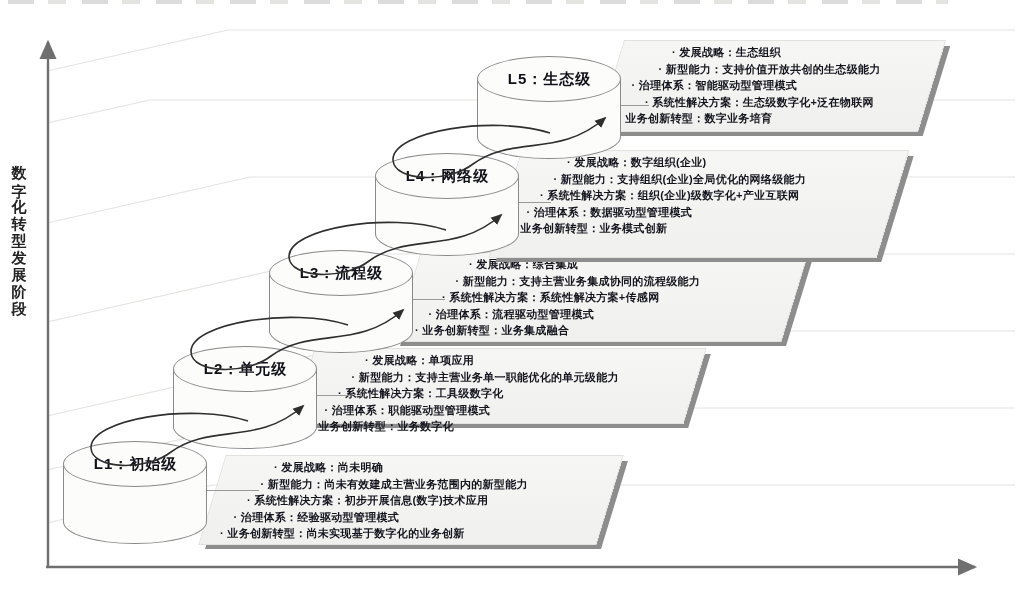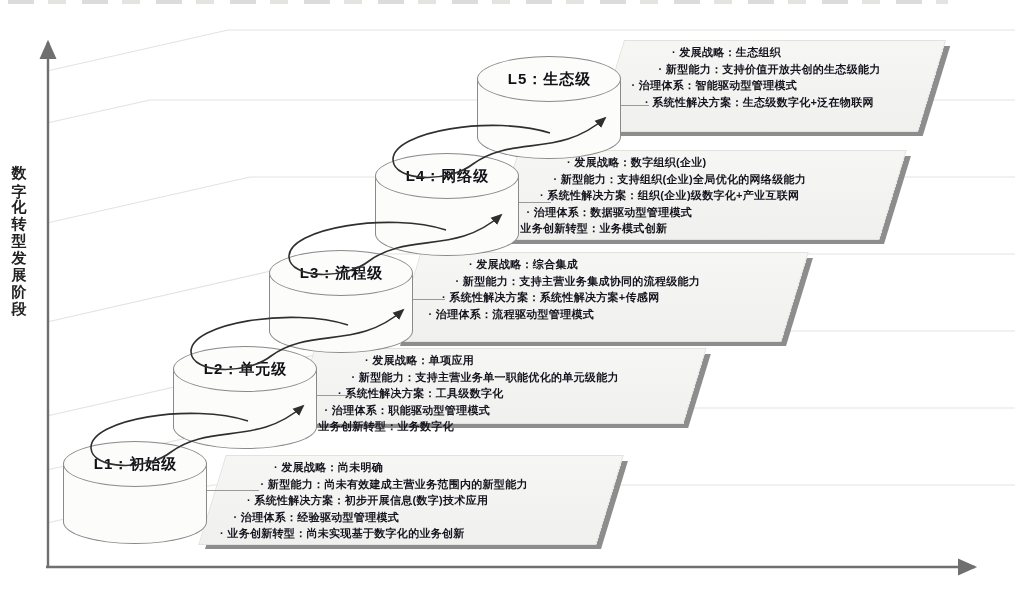--- a/index.html
+++ b/index.html
@@ -121,30 +121,31 @@
   </div>
   <div class="connector" style="left:317px;top:395px;width:32px;"></div>
 
   <div class="panel" style="left:407px;top:252px;width:388px;height:90px;">
     <div class="panel-bg"></div>
     <div class="panel-text">
       <div class="bline" style="--i:0">发展战略：综合集成</div>
       <div class="bline" style="--i:1">新型能力：支持主营业务集成协同的流程级能力</div>
       <div class="bline" style="--i:2">系统性解决方案：系统性解决方案+传感网</div>
       <div class="bline" style="--i:3">治理体系：流程驱动型管理模式</div>
+      <div class="bline" style="--i:4">业务创新转型：业务集成融合</div>
     </div>
   </div>
   <div class="cyl" style="left:269px;top:250px;">
     <div class="cyl-body"></div>
     <div class="cyl-top"></div>
     <div class="cyl-label">L3：流程级</div>
   </div>
   <div class="connector" style="left:413px;top:299px;width:32px;"></div>
 
-  <div class="panel" style="left:505px;top:150px;width:388px;height:90px;">
+  <div class="panel" style="left:505px;top:150px;width:388px;height:108px;">
     <div class="panel-bg"></div>
     <div class="panel-text">
       <div class="bline" style="--i:0">发展战略：数字组织(企业)</div>
       <div class="bline" style="--i:1">新型能力：支持组织(企业)全局优化的网络级能力</div>
       <div class="bline" style="--i:2">系统性解决方案：组织(企业)级数字化+产业互联网</div>
       <div class="bline" style="--i:3">治理体系：数据驱动型管理模式</div>
       <div class="bline" style="--i:4">业务创新转型：业务模式创新</div>
     </div>
   </div>
   <div class="cyl" style="left:375px;top:153px;">
@@ -154,20 +155,21 @@
   </div>
   <div class="connector" style="left:519px;top:202px;width:32px;"></div>
 
   <div class="panel" style="left:610px;top:40px;width:322px;height:92px;">
     <div class="panel-bg"></div>
     <div class="panel-text">
       <div class="bline" style="--i:0">发展战略：生态组织</div>
       <div class="bline" style="--i:1">新型能力：支持价值开放共创的生态级能力</div>
       <div class="bline" style="--i:3">治理体系：智能驱动型管理模式</div>
       <div class="bline" style="--i:2">系统性解决方案：生态级数字化+泛在物联网</div>
+      <div class="bline" style="--i:4">业务创新转型：数字业务培育</div>
     </div>
   </div>
   <div class="cyl" style="left:477px;top:56px;">
     <div class="cyl-body"></div>
     <div class="cyl-top"></div>
     <div class="cyl-label">L5：生态级</div>
   </div>
   <div class="connector" style="left:621px;top:105px;width:28px;"></div>
 
   <svg class="layer axes-layer" width="1024" height="605">

